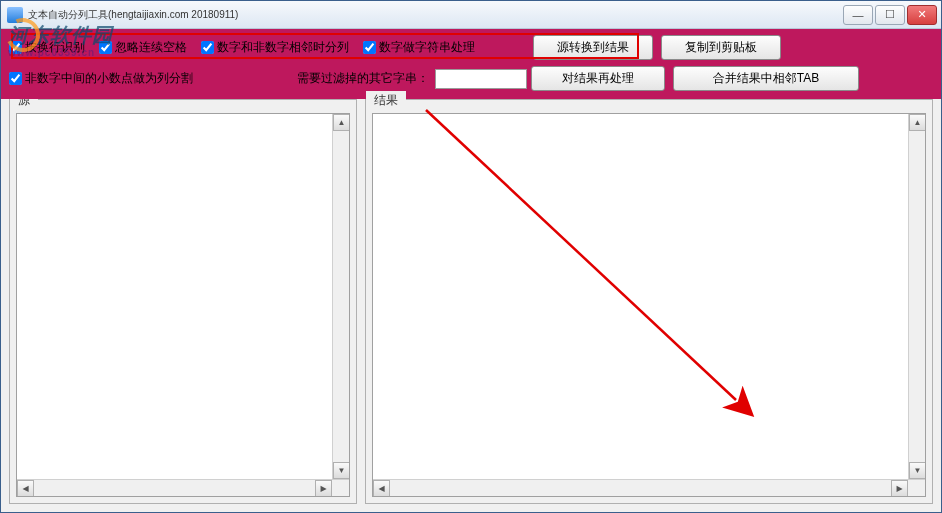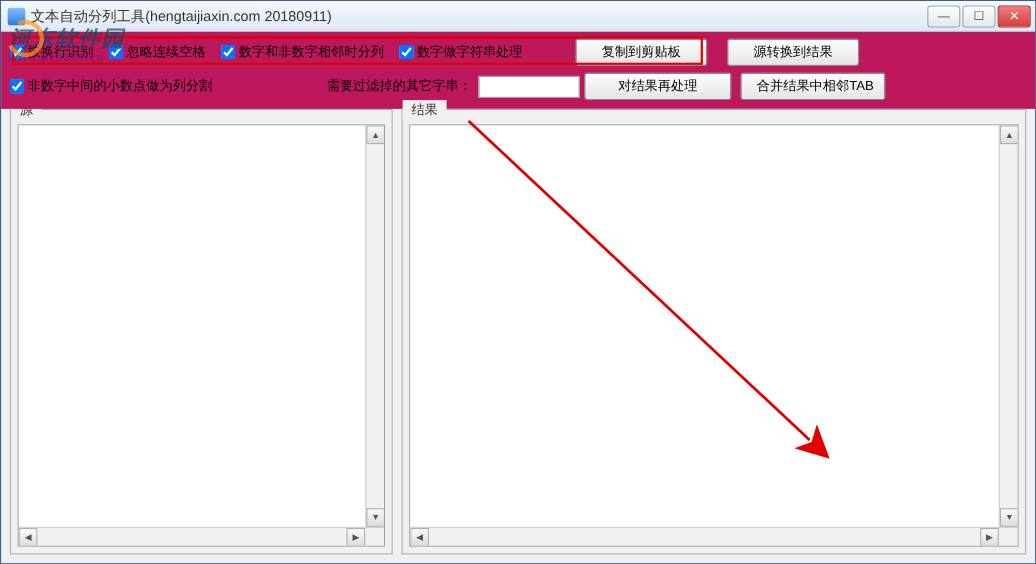--- a/index.html
+++ b/index.html
@@ -26,21 +26,21 @@
   display: flex;
   align-items: center;
   padding: 0 4px;
 }
 .app-icon {
   width: 16px; height: 16px;
   margin: 0 5px 0 2px;
   background: linear-gradient(#8ac1ff,#247ddb);
   border-radius: 2px;
 }
-.title-text { flex: 1; color: #333; font-size: 13px; }
+.title-text { flex: 1; color: #333; font-size: 10px; }
 .win-btns { display: flex; }
 .win-btn {
   width: 30px; height: 20px;
   border: 1px solid #9aa7b5;
   margin-left: 2px;
   background: linear-gradient(#fdfefe,#e2e7ee);
   border-radius: 3px;
   display: flex; align-items: center; justify-content: center;
   font-size: 11px; color: #444;
   cursor: pointer;
@@ -188,33 +188,33 @@
         <span>忽略连续空格</span>
       </label>
       <label class="chk">
         <input type="checkbox" checked="" style="">
         <span>数字和非数字相邻时分列</span>
       </label>
       <label class="chk" style="margin-right:40px;">
         <input type="checkbox" checked="" style="">
         <span>数字做字符串处理</span>
       </label>
+      <button class="btn" style="width:120px;margin-left:18px;">源转换到结果</button>
       <button class="btn" style="width:120px;">复制到剪贴板</button>
-      <button class="btn" style="width:120px;margin-left:18px;">源转换到结果</button>
     </div>
 
     <div class="row">
       <label class="chk">
         <input type="checkbox" checked="" style="">
         <span>非数字中间的小数点做为列分割</span>
       </label>
       <span class="lbl-inline" style="margin-left:90px;">需要过滤掉的其它字串：</span>
       <input class="text-input" type="text" value="" style="">
       <button class="btn" style="width:134px;margin-left:4px;">对结果再处理</button>
-      <button class="btn" style="width:132px;">合并结果中相邻TAB</button>
+      <button class="btn" style="width:186px;">合并结果中相邻TAB</button>
     </div>
 
   </div>
 
   <div class="panes">
     <div class="pane left">
       <span class="pane-label">源</span>
       <div class="textarea-wrap">
         <textarea style=""></textarea>
         <div class="scroll-v">

